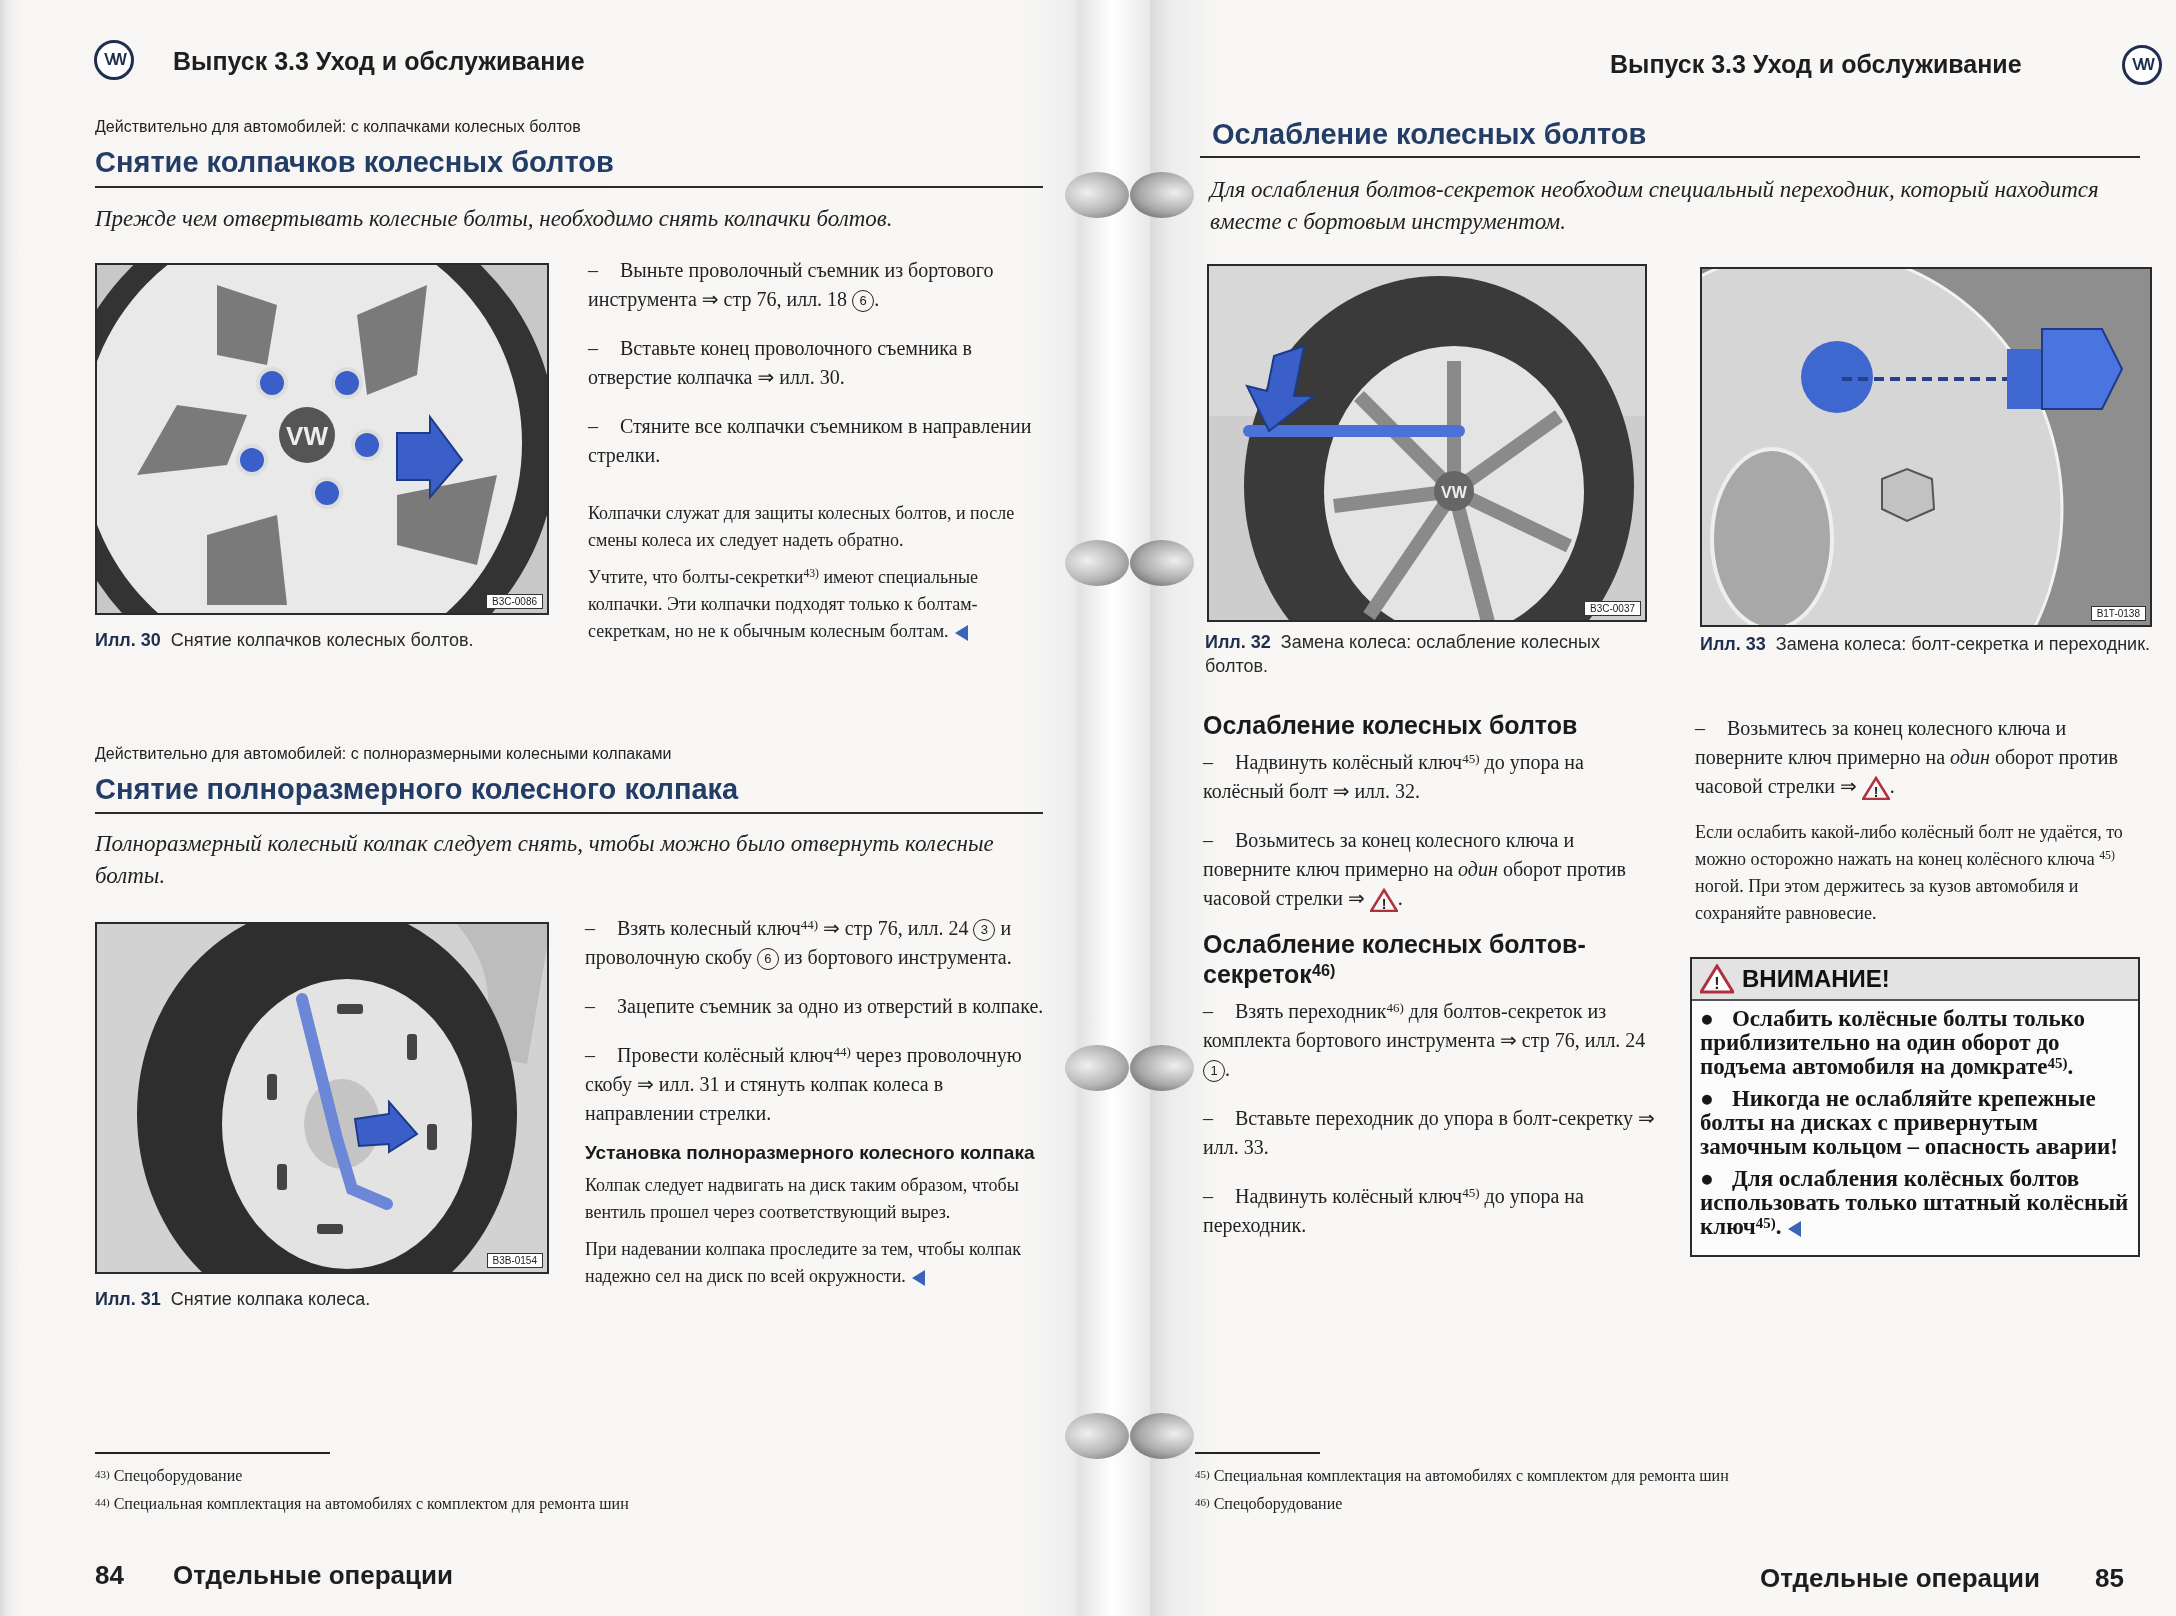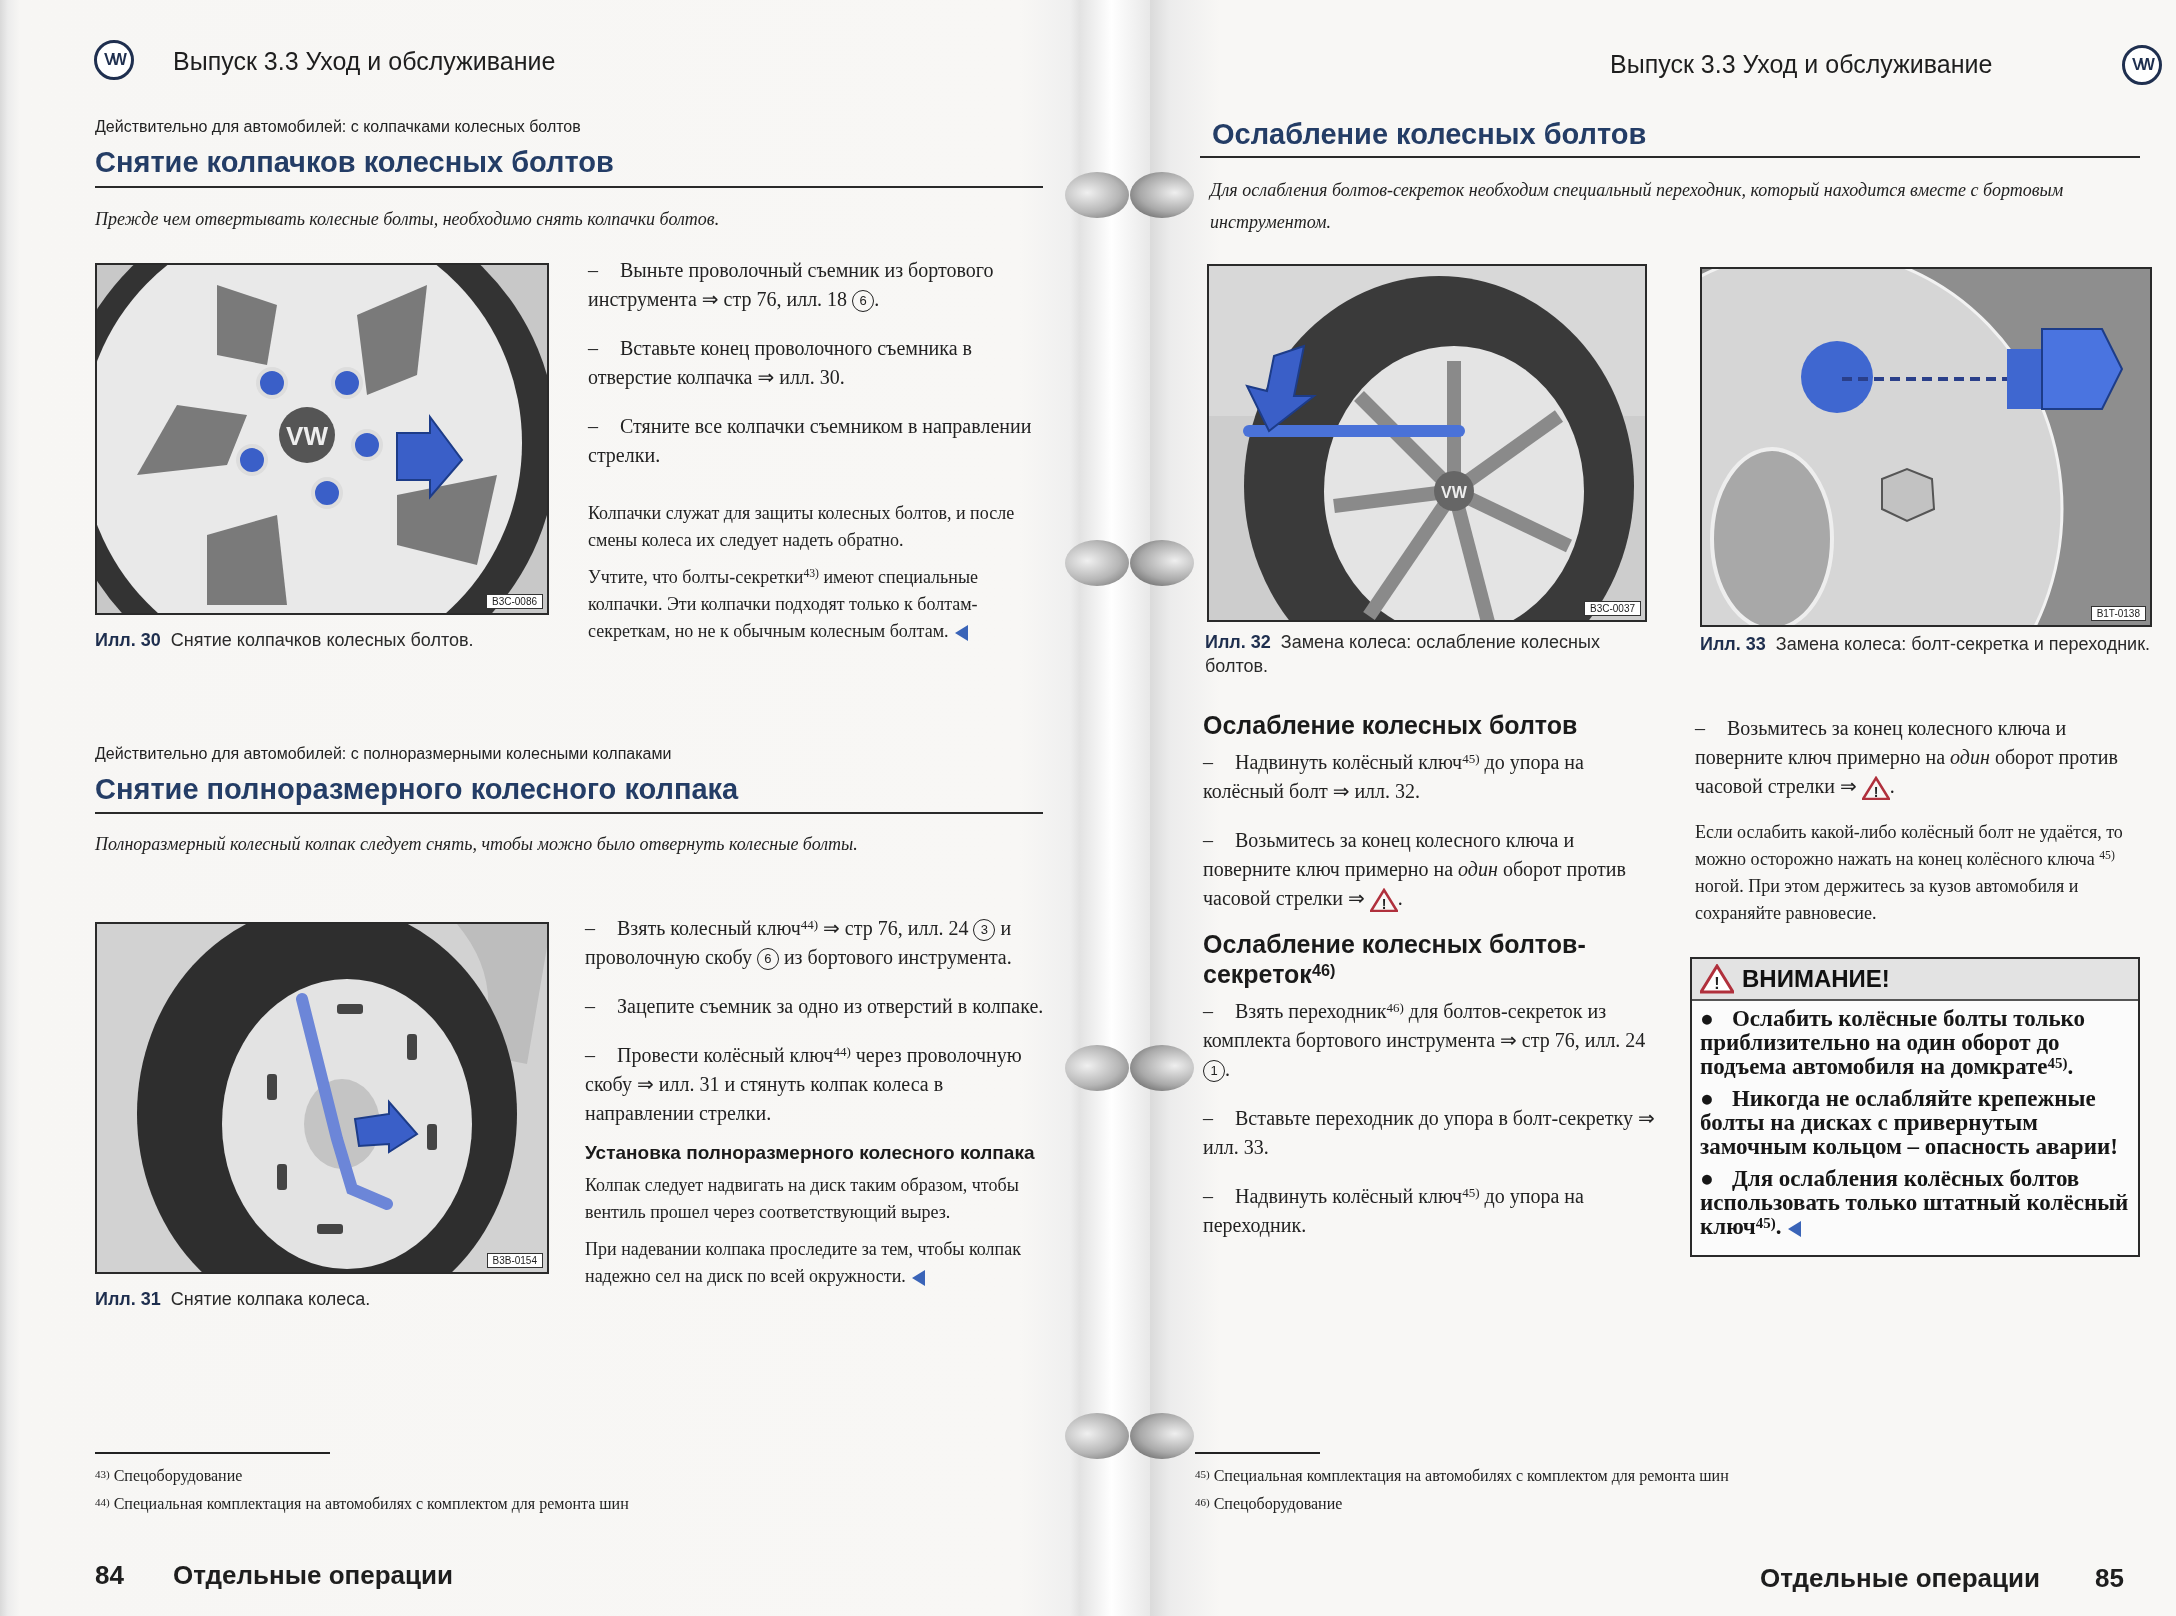--- a/index.html
+++ b/index.html
@@ -9,28 +9,28 @@
   .page { position: absolute; top: 0; height: 1616px; }
   .page-left { left: 0; width: 1090px; background: linear-gradient(90deg, #d9d9d9 0px, #ececec 8px, #f7f6f4 20px, #f8f7f5 1020px, #efefef 1070px, #d6d6d6 1090px); }
   .page-right { left: 1130px; width: 1046px; background: linear-gradient(90deg, #c9c9c9 0px, #ececec 40px, #f8f7f5 90px, #f8f7f5 100%); }
   .gutter { position: absolute; left: 1080px; top: 0; width: 70px; height: 1616px; background: linear-gradient(90deg, #e3e3e3, #ffffff 45%, #e8e8e8); }
 
   .ring { position: absolute; width: 64px; height: 46px; border-radius: 50%;
           background: radial-gradient(ellipse at 35% 45%, #f0f0f0 0%, #b6b6b6 55%, #6a6a6a 100%); }
   .ring.r2 { background: radial-gradient(ellipse at 70% 45%, #efefef 0%, #a9a9a9 55%, #4f4f4f 100%); }
   .abs { position: absolute; }
 
-  .header-title { font-family: "Liberation Sans", sans-serif; font-weight: normal; font-size: 25px; color: #1e1e1e; }
+  .header-title { font-family: "Liberation Sans", sans-serif; font-weight: bold; font-size: 25px; color: #1e1e1e; }
   .vw-logo { width: 40px; height: 40px; border-radius: 50%; border: 3px solid #1f2f4f; background: #fff; display: flex; align-items: center; justify-content: center; }
   .vw-logo span { font-family: "Liberation Sans", sans-serif; font-weight: bold; font-size: 16px; color: #1f2f4f; letter-spacing: -3px; }
 
   .valid-note { font-family: "Liberation Sans", sans-serif; font-size: 16px; color: #222; }
   .section-title { font-family: "Liberation Sans", sans-serif; font-weight: bold; font-size: 29px; color: #243d66; }
   .rule { height: 2px; background: #2a2a2a; }
-  .lead { font-style: italic; font-size: 18px; line-height: 32px; color: #222; }
+  .lead { font-style: italic; font-size: 23px; line-height: 32px; color: #222; }
 
   .figure { border: 2px solid #2a2a2a; overflow: hidden; }
   .fig-code { position: absolute; right: 4px; bottom: 4px; background: #fff; border: 1px solid #333; font-family: "Liberation Sans", sans-serif; font-size: 10px; padding: 1px 5px; color: #222; }
   .caption { font-family: "Liberation Sans", sans-serif; font-size: 18px; color: #2a2a2a; line-height: 24px; }
   .caption b { color: #1e2e4e; margin-right: 10px; }
 
   .step { font-size: 20px; line-height: 29px; color: #222; }
   .step .dash { margin-right: 22px; }
   .note { font-size: 18px; line-height: 27px; color: #222; }
   .subhead { font-family: "Liberation Sans", sans-serif; font-weight: bold; font-size: 19px; line-height: 26px; color: #1a1a1a; }

